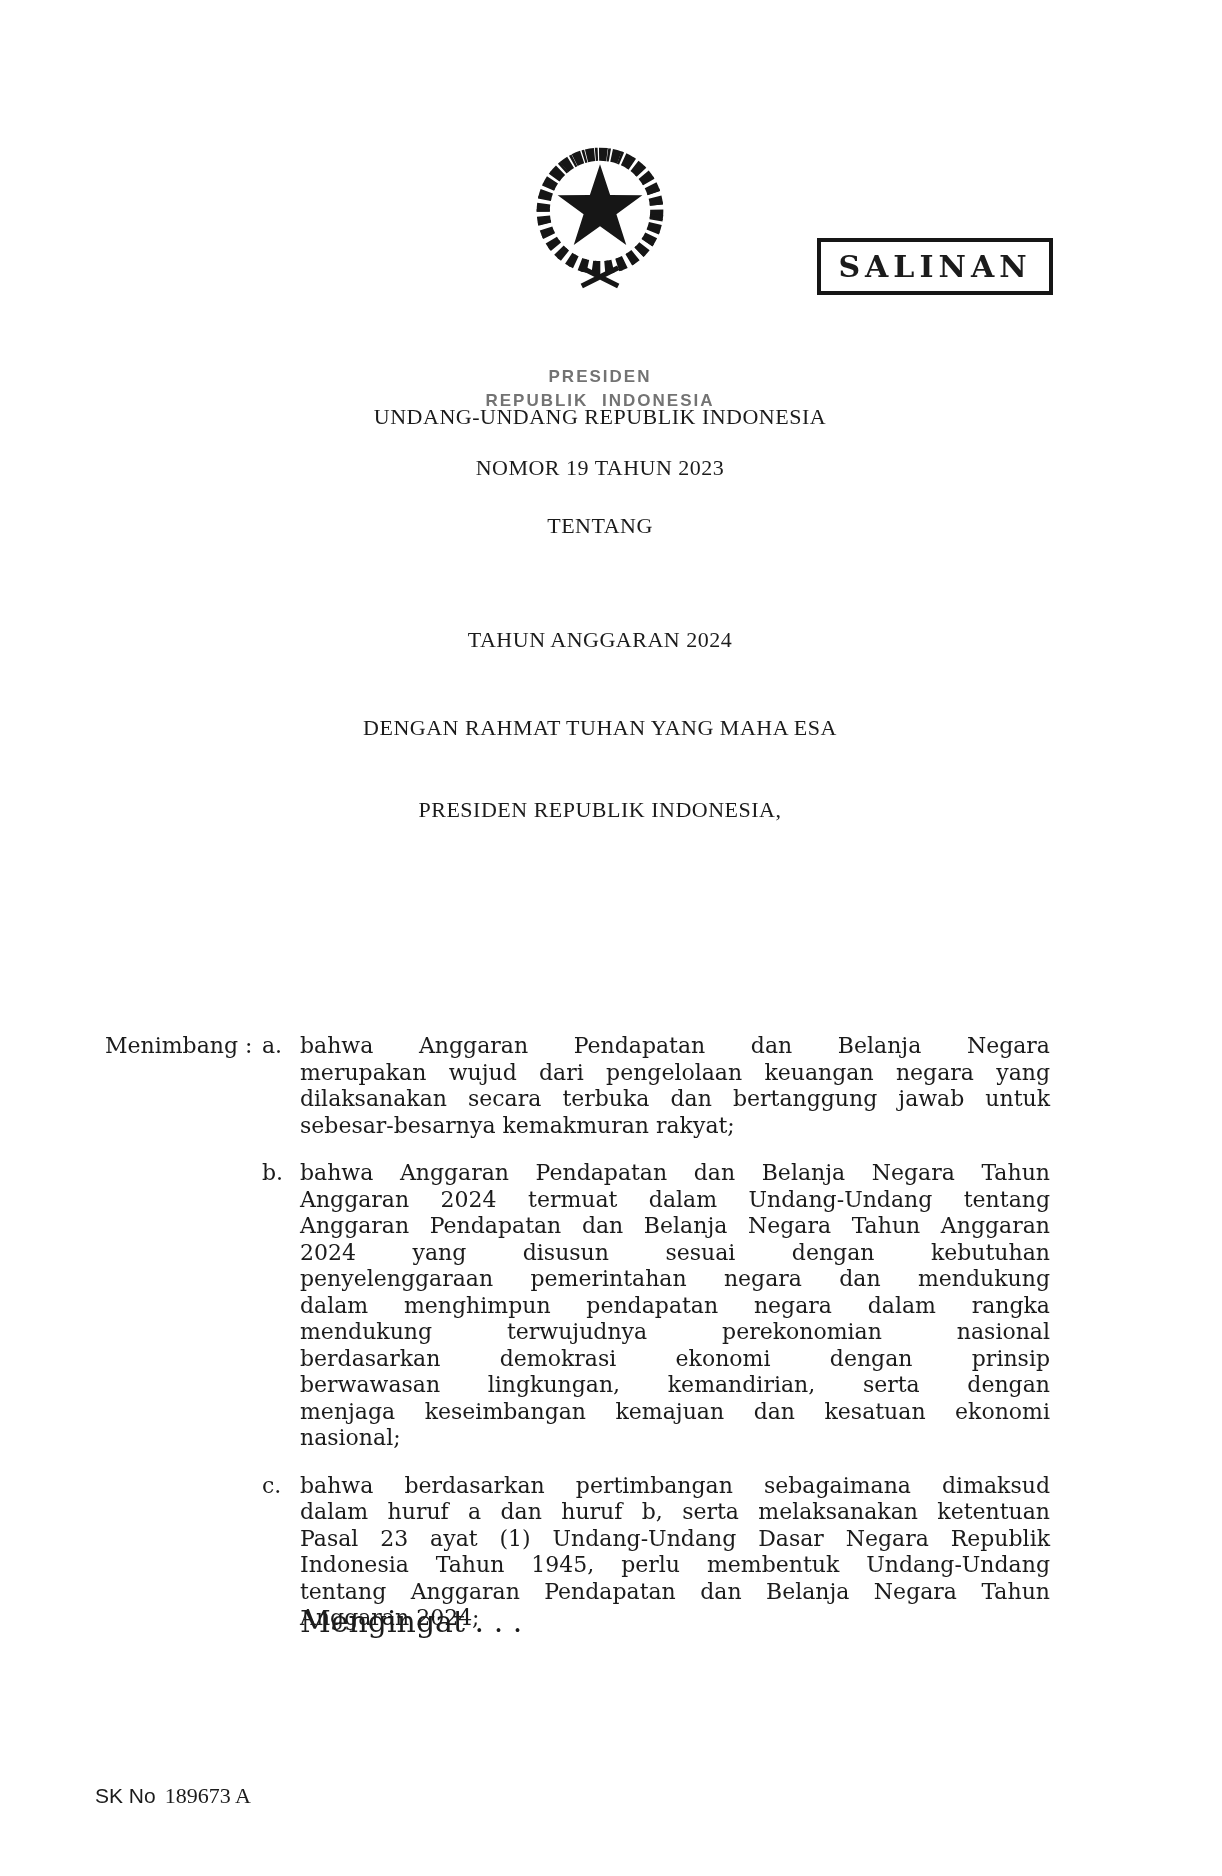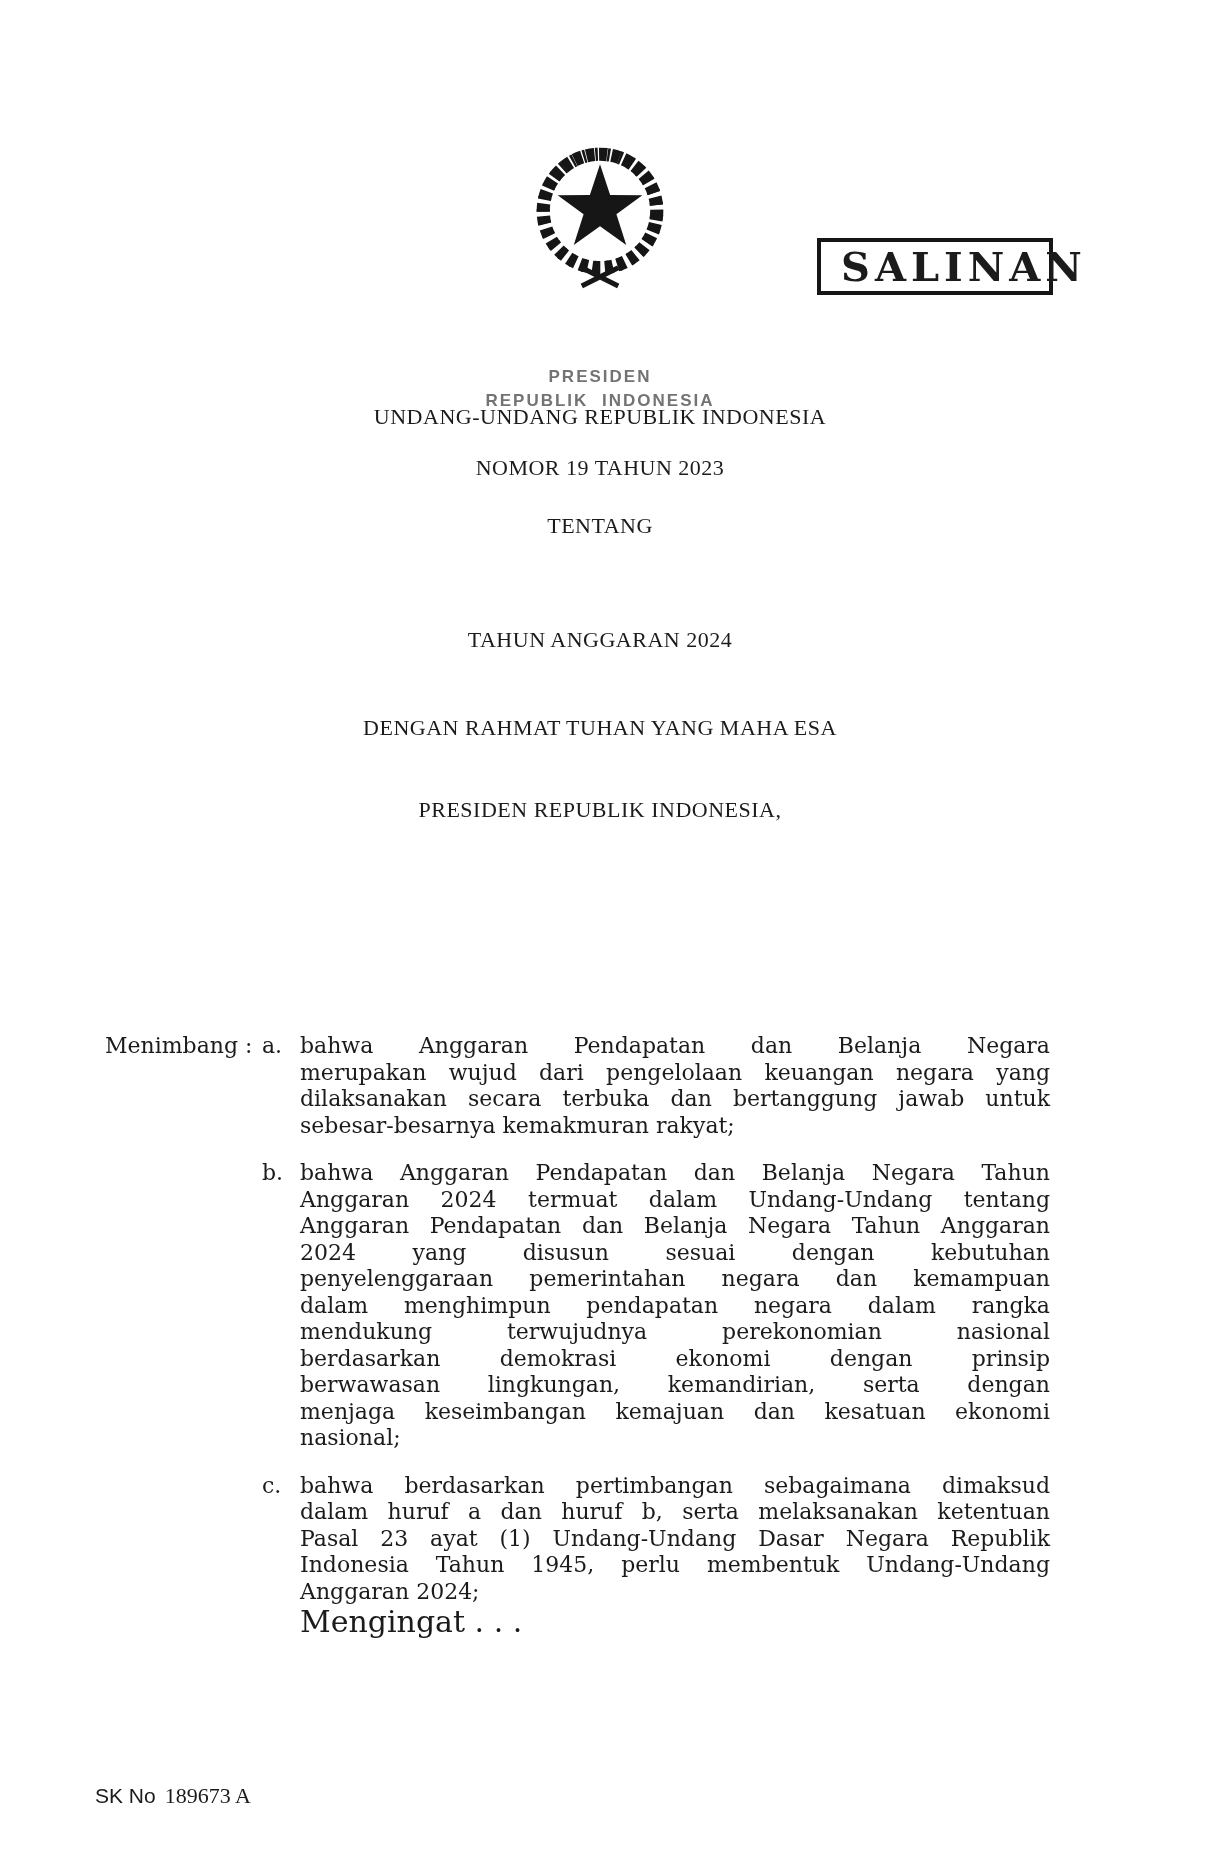--- a/index.html
+++ b/index.html
@@ -8,22 +8,22 @@
     width:1222px;height:1876px;
     background:#ffffff;
     font-family:"DejaVu Serif", serif;
     color:#1b1b1b;
     overflow:hidden;
   }
   
   .stamp{
     position:absolute;left:817px;top:238px;width:236px;height:57px;
     border:4px solid #161616;box-sizing:border-box;
-    font-family:"DejaVu Serif",serif;font-weight:bold;font-size:40px;
-    letter-spacing:5px;text-align:center;line-height:49px;padding-left:20px;
+    font-family:"DejaVu Serif",serif;font-weight:bold;font-size:30px;
+    letter-spacing:5px;text-align:center;line-height:49px;
   }
   
   .emblem{position:absolute;left:517px;top:138px;width:166px;height:152px;}
   
   .letterhead{
     position:absolute;left:150px;top:343px;width:900px;text-align:center;
     font-family:"Liberation Sans",sans-serif;font-weight:bold;color:#737373;margin-top:24px;
   }
   .lh1{font-size:17px;letter-spacing:2px;}
   .lh2{font-size:17px;letter-spacing:2px;word-spacing:7px;margin-top:4px;}
@@ -105,36 +105,37 @@
             <div class="jline last-line">sebesar-besarnya kemakmuran rakyat;</div>
           </div>
       </div>
         <div class="m-item">
         <div class="m-marker">b.</div>
         <div class="m-lines">
             <div class="jline">bahwa Anggaran Pendapatan dan Belanja Negara Tahun</div>
             <div class="jline">Anggaran 2024 termuat dalam Undang-Undang tentang</div>
             <div class="jline">Anggaran Pendapatan dan Belanja Negara Tahun Anggaran</div>
             <div class="jline">2024 yang disusun sesuai dengan kebutuhan</div>
-            <div class="jline">penyelenggaraan pemerintahan negara dan kemampuan</div>
+            <div class="jline">penyelenggaraan pemerintahan negara dan mendukung</div>
             <div class="jline">dalam menghimpun pendapatan negara dalam rangka</div>
             <div class="jline">mendukung terwujudnya perekonomian nasional</div>
             <div class="jline">berdasarkan demokrasi ekonomi dengan prinsip</div>
             <div class="jline">berwawasan lingkungan, kemandirian, serta dengan</div>
             <div class="jline">menjaga keseimbangan kemajuan dan kesatuan ekonomi</div>
             <div class="jline last-line">nasional;</div>
           </div>
       </div>
         <div class="m-item">
         <div class="m-marker">c.</div>
         <div class="m-lines">
             <div class="jline">bahwa berdasarkan pertimbangan sebagaimana dimaksud</div>
             <div class="jline">dalam huruf a dan huruf b, serta melaksanakan ketentuan</div>
             <div class="jline">Pasal 23 ayat (1) Undang-Undang Dasar Negara Republik</div>
             <div class="jline">Indonesia Tahun 1945, perlu membentuk Undang-Undang</div>
+            <div class="jline">tentang Anggaran Pendapatan dan Belanja Negara Tahun</div>
             <div class="jline last-line">Anggaran 2024;</div>
           </div>
       </div>
       </div>
   </div>
 
   <div class="catchword">Mengingat . . .</div>
 
   <div class="sk-footer">
     <span class="sk-prefix">SK No</span><span class="sk-number">189673 A</span>

